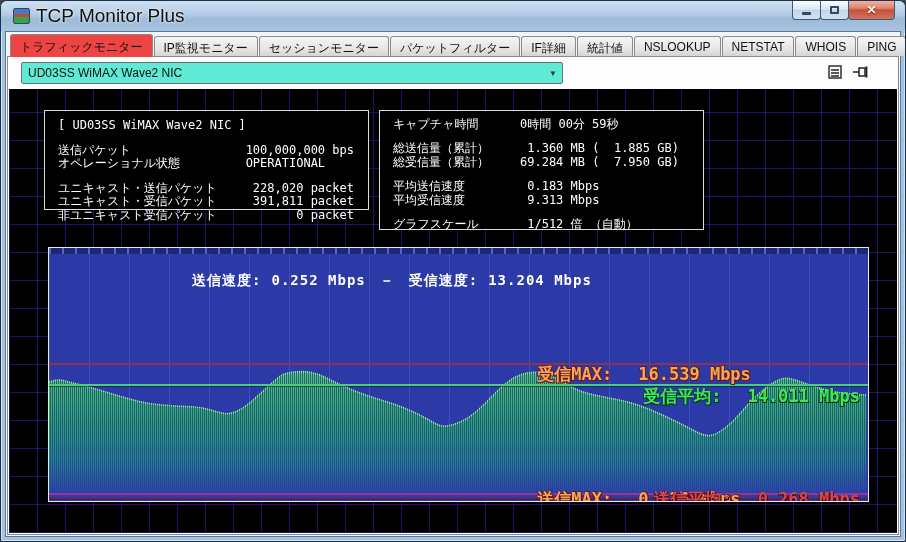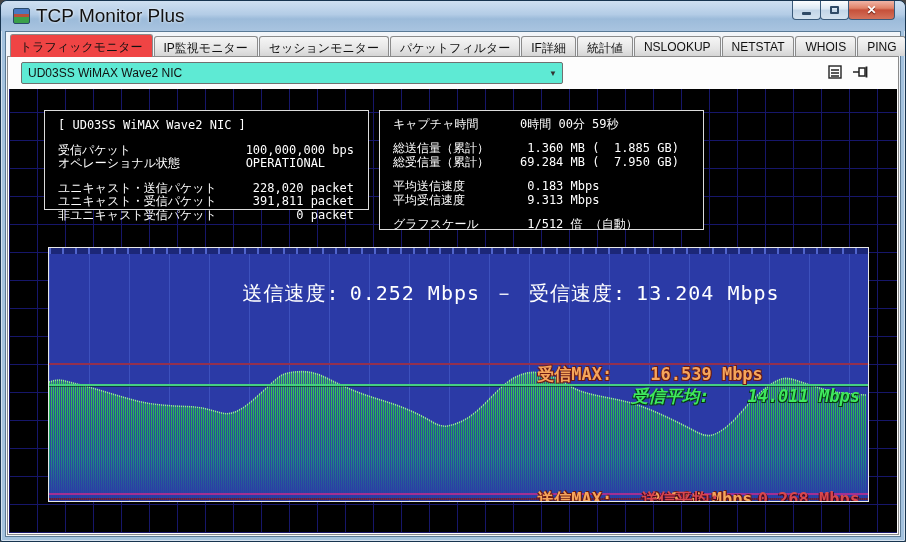--- a/index.html
+++ b/index.html
@@ -60,30 +60,30 @@
   .tickstrip{position:absolute;left:0;right:0;top:0;height:6px;background:#1c2778;
     background-image:repeating-linear-gradient(90deg,#5064cc 0 2px,transparent 2px 13px);}
   .rx-svg{position:absolute;left:0;top:0;}
   .comb{position:absolute;inset:0;background:repeating-linear-gradient(90deg,rgba(43,58,166,0) 0 1px,rgba(43,58,166,.8) 1px 2px);}
   .hline{position:absolute;left:0;right:0;height:2px;}
   .rx-max-line{background:#93304e;}
   .rx-avg-line{background:#46cf82;box-shadow:0 1px 0 rgba(0,40,20,.6);}
   .tx-max-line{background:#a33093;}
   .tx-area{position:absolute;left:0;right:0;background:repeating-linear-gradient(90deg,#7e2030 0 1px,#3a2560 1px 2px);}
   .gtext{position:absolute;font-family:"DejaVu Sans Mono",monospace;font-weight:bold;white-space:pre;z-index:5;}
-  .graph-header{left:11px;top:8px;font-size:20px;color:#fff;font-weight:normal;letter-spacing:1px;}
+  .graph-header{left:11px;top:8px;font-size:14px;color:#fff;font-weight:bold;letter-spacing:1px;}
   .graph-header .gval{margin-left:10px;}
   .graph-header .sep{margin:0 14px;}
   .ann{font-size:17px;}
-  .ann .gval{margin-left:38px;}
+  .ann .gval{margin-left:26px;}
   .orange{color:#f5a55c;text-shadow:1px 1px 0 #6b1a12,-1px 1px 0 #6b1a12,1px -1px 0 #6b1a12;}
   .green{color:#3fe85e;text-shadow:1px 1px 0 #063a10,-1px 1px 0 #063a10;}
   .crimson{color:#d8474e;text-shadow:1px 1px 0 #45081c,-1px 1px 0 #45081c;}
   .rx-max-text{left:345px;top:95px;}
-  .rx-avg-text{right:8px;top:117px;font-style:italic;}
+  .rx-avg-text{right:8px;top:117px;}
   .tx-max-text{left:345px;top:220px;}
   .tx-avg-text{right:8px;top:220px;}
 </style>
 </head>
 <body>
 
 <div class="window">
   <div class="titlebar">
     <div class="app-icon"></div>
     <div class="window-title">TCP Monitor Plus</div>
@@ -136,21 +136,21 @@
               <line x1="14.5" y1="2.5" x2="14.5" y2="13.5" stroke="#222" stroke-width="1.8"></line>
             </svg>
           </div>
         </div>
       </div>
 
       <div class="monitor">
         <div class="panel panel--nic">
           <div class="panel-title">[ UD03SS WiMAX Wave2 NIC ]</div>
           <div class="prow-rows">
-              <div class="prow"><span class="plabel">受信パケット</span><span class="pvalue">100,000,000 bps</span></div>
+              <div class="prow"><span class="plabel">送信パケット</span><span class="pvalue">100,000,000 bps</span></div>
               <div class="prow"><span class="plabel">オペレーショナル状態</span><span class="pvalue">OPERATIONAL    </span></div>
               <div class="prow gap"><span class="plabel">ユニキャスト・送信パケット</span><span class="pvalue">228,020 packet</span></div>
               <div class="prow"><span class="plabel">ユニキャスト・受信パケット</span><span class="pvalue">391,811 packet</span></div>
               <div class="prow"><span class="plabel">非ユニキャスト受信パケット</span><span class="pvalue">0 packet</span></div>
             </div>
         </div>
         <div class="panel panel--cap">
           <div class="prow-rows" style="margin-top:7px">
               <div class="prow"><span class="plabel">キャプチャ時間</span><span class="pvalue">0時間 00分 59秒</span></div>
               <div class="prow gap"><span class="plabel">総送信量（累計）</span><span class="pvalue"> 1.360 MB (  1.885 GB)</span></div>

